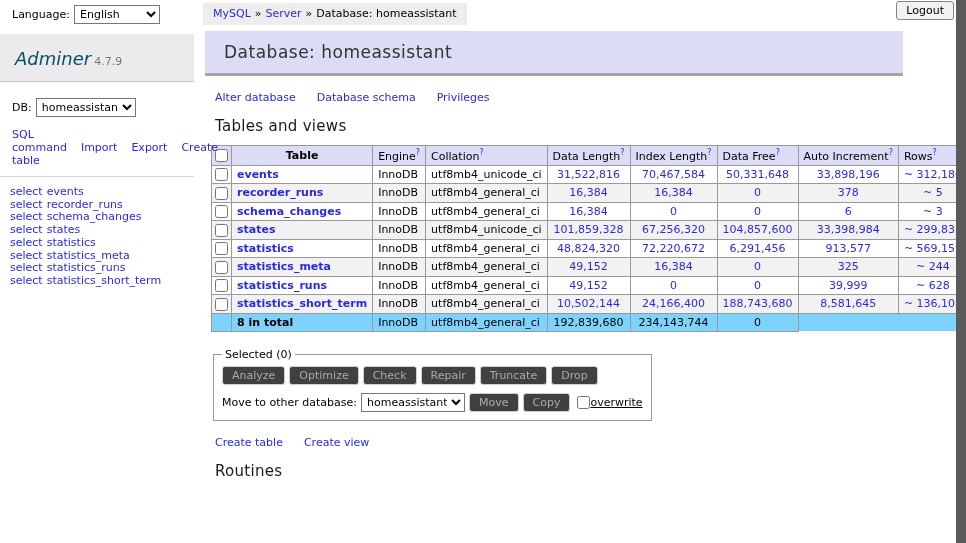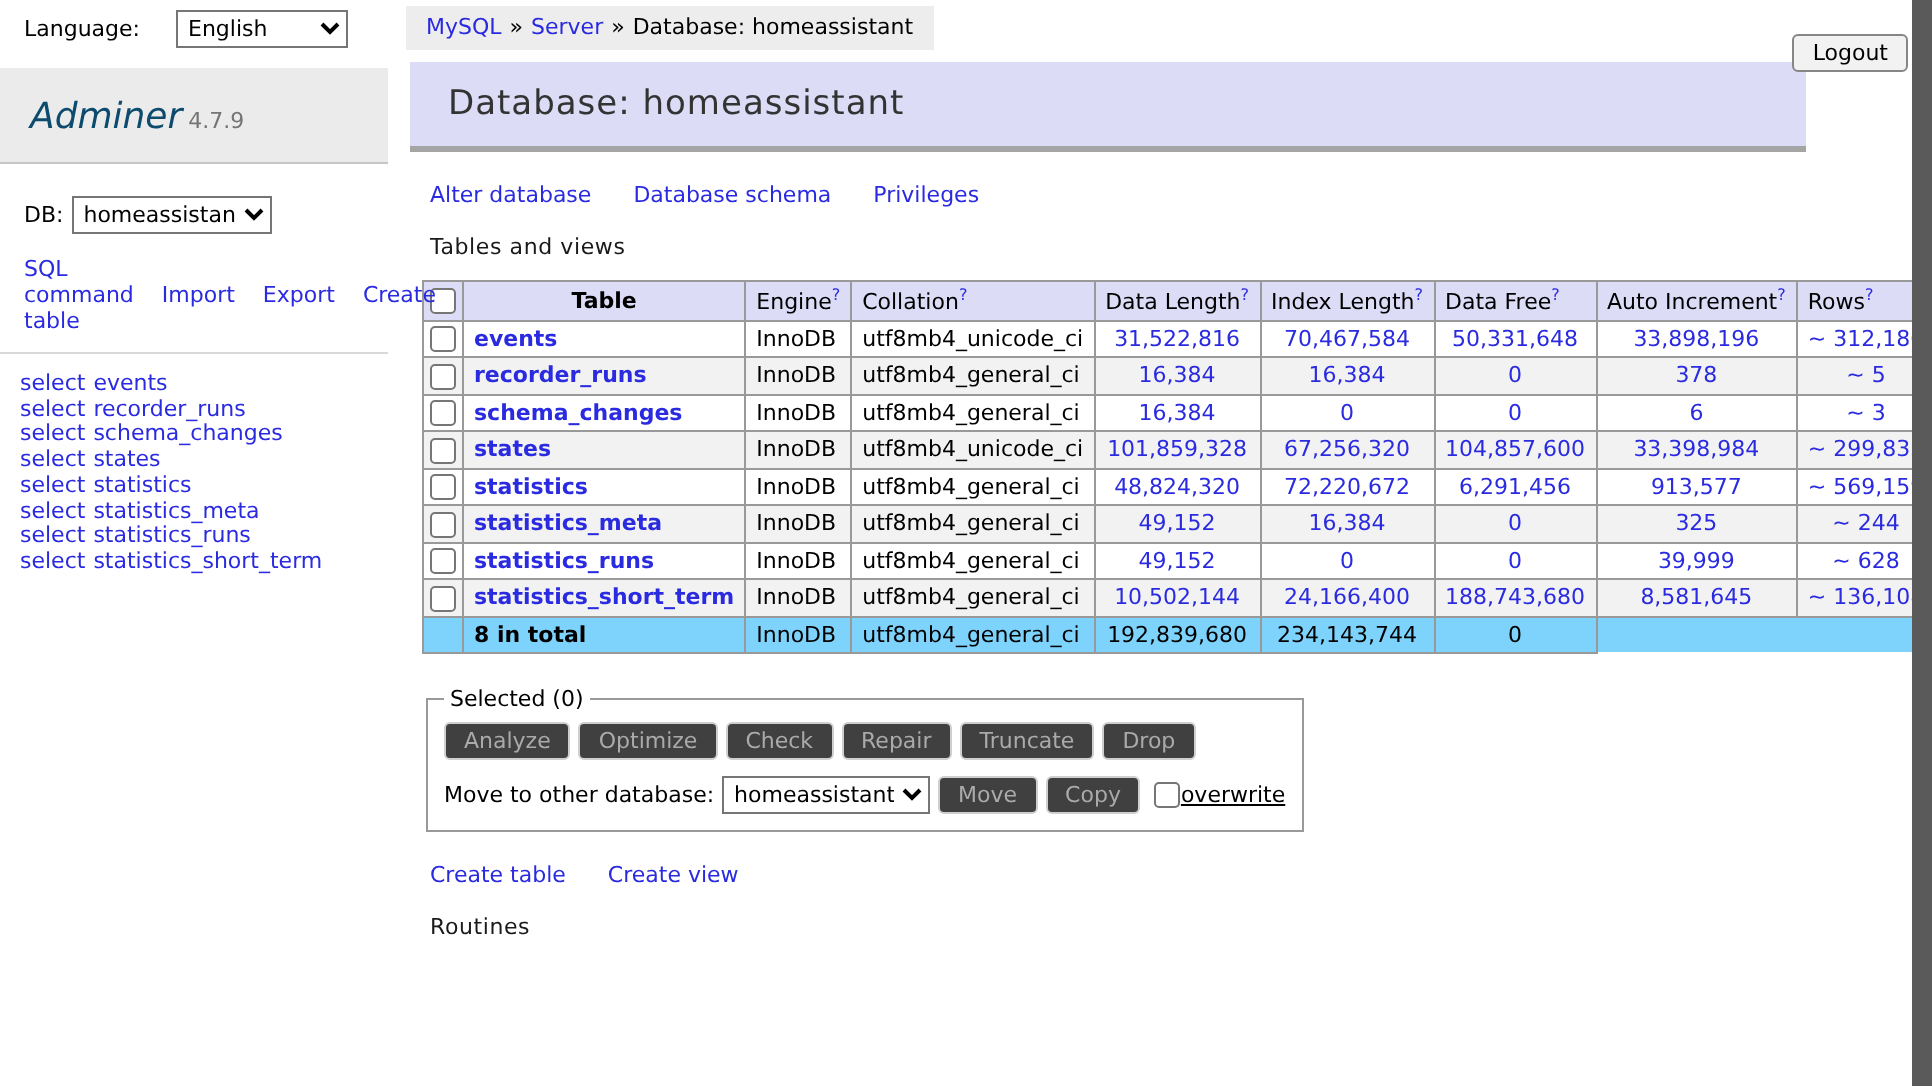--- a/index.html
+++ b/index.html
@@ -27,48 +27,48 @@
     font-family:inherit;font-size:11px;border:1px solid #767676;height:18px;padding:1px 3px;
   }
   input[type="checkbox"]{width:13px;height:13px;margin:0;vertical-align:middle;}
 
   
   .scrollbar{position:absolute;right:0;top:0;width:10px;height:543px;background:var(--scroll);}
 
   
   .sidebar{position:absolute;left:0;top:0;width:194px;}
   .lang-row{margin:5px 0 0 12px;}
-  .lang-row select{width:86px;margin-left:18px;}
+  .lang-row select{width:86px;margin-left:4px;}
   .logo{background:var(--logo);border-bottom:1px solid #c6c6c6;margin:10px 0 0;padding:11px 0 11px 15px;font-weight:normal;}
   .logo-name{font-style:italic;color:#0c4a6e;font-size:18px;}
   .logo-ver{color:#757575;font-size:11px;margin-left:3px;}
   .db-row{margin:16px 0 0 12px;}
   .db-row select{width:100px;margin-left:4px;}
   .sb-links{margin:11px 14px 0 12px;line-height:13px;}
   .sb-links a{margin-right:14px;}
   .sidebar hr{border:none;border-top:1px solid #d8d8d8;margin:9px 0 0;}
   .table-links{margin:9px 0 0 10px;line-height:12.7px;}
   .table-links p{margin:0;}
   .table-links a{margin-right:4px;}
 
   
   main{margin-left:203px;}
   .top-row{padding-top:3px;position:relative;height:24px;}
   .breadcrumb{display:inline-block;background:var(--crumb);padding:4px 10px 5px;font-size:11px;}
   .breadcrumb .sep{color:#000;margin:0 4px;}
-  .logout-btn{position:absolute;right:12px;top:17px;text-align:right;}
+  .logout-btn{position:absolute;right:12px;top:1px;text-align:right;}
   .page-title{
     margin:7px 63px 0 2px;background:var(--thead);padding:11px 0 11px 19px;
     font-size:17px;font-weight:normal;color:var(--title-color);
     border-bottom:3px solid #a5a5a5;letter-spacing:0.5px;
   }
   .content{padding-left:12px;}
   .links-row{margin:15px 0 0;}
   .links-row a{margin-right:21px;}
-  h3{font-size:11px;font-weight:normal;margin:13px 0 0;color:#1a1a1a;letter-spacing:0.3px;}
+  h3{font-size:15px;font-weight:normal;margin:13px 0 0;color:#1a1a1a;letter-spacing:0.3px;}
 
   fieldset{border:1px solid #999;padding:5px 8px 8px;display:inline-block;margin:0;}
   legend{font-size:11px;padding:0 3px;}
   .search-fs{margin:11px 0 0 -2px;}
   .search-fs input{width:142px;margin-right:6px;vertical-align:middle;}
 
   table{border-collapse:collapse;font-size:11px;margin:10px 0 0 -4px;table-layout:fixed;}
   th,td{border:1px solid var(--border);padding:2px 5px;height:18px;white-space:nowrap;overflow:hidden;}
   thead th{background:var(--thead);font-weight:normal;text-align:left;}
   thead th.col-table{font-weight:bold;text-align:center;}

